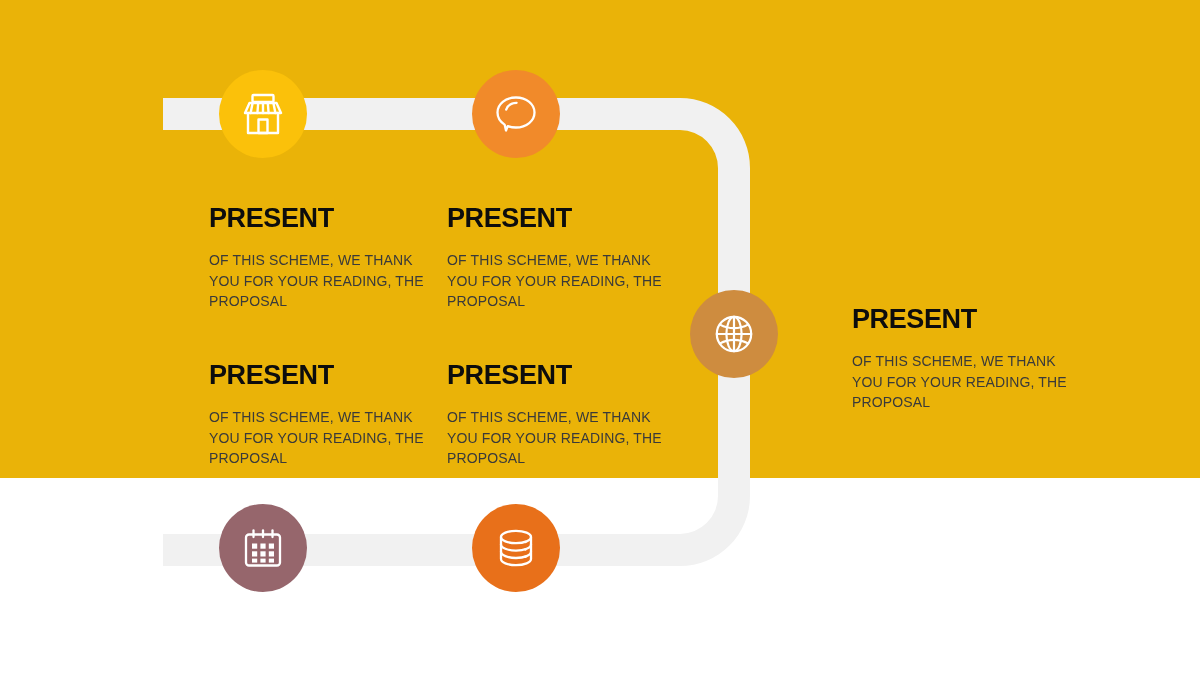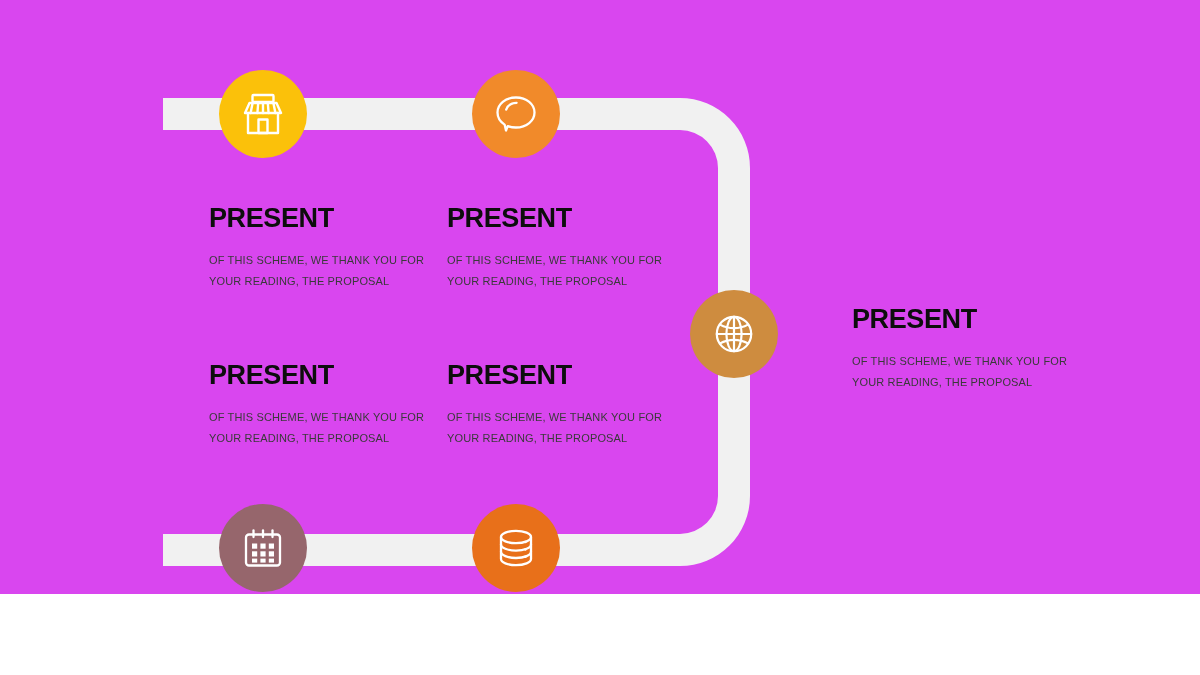--- a/index.html
+++ b/index.html
@@ -9,22 +9,22 @@
   body {
     width: 1200px;
     height: 675px;
     background: #ffffff;
     font-family: "Liberation Sans", sans-serif;
     overflow: hidden;
   }
   .slide {
     position: relative;
     width: 1200px;
-    height: 594px;
-    background: #d946ef;
+    height: 478px;
+    background: #eab308;
   }
 
   
   .track-layer {
     position: absolute;
     left: 0;
     top: 0;
     width: 1200px;
     height: 675px;
   }
@@ -58,21 +58,21 @@
     margin: 0;
     font-size: 27px;
     line-height: 1;
     font-weight: bold;
     letter-spacing: -0.4px;
     color: #0d0d0d;
     font-family: "Liberation Sans", sans-serif;
   }
   .block-body {
     margin: 18px 0 0 0;
-    font-size: 11px;
+    font-size: 14px;
     line-height: 20.5px;
     letter-spacing: 0.15px;
     color: #3a3a3a;
     font-family: "Liberation Sans", sans-serif;
   }
 
   .block-1 { left: 209px; top: 205px; }
   .block-2 { left: 447px; top: 205px; }
   .block-3 { left: 209px; top: 362px; }
   .block-4 { left: 447px; top: 362px; }

